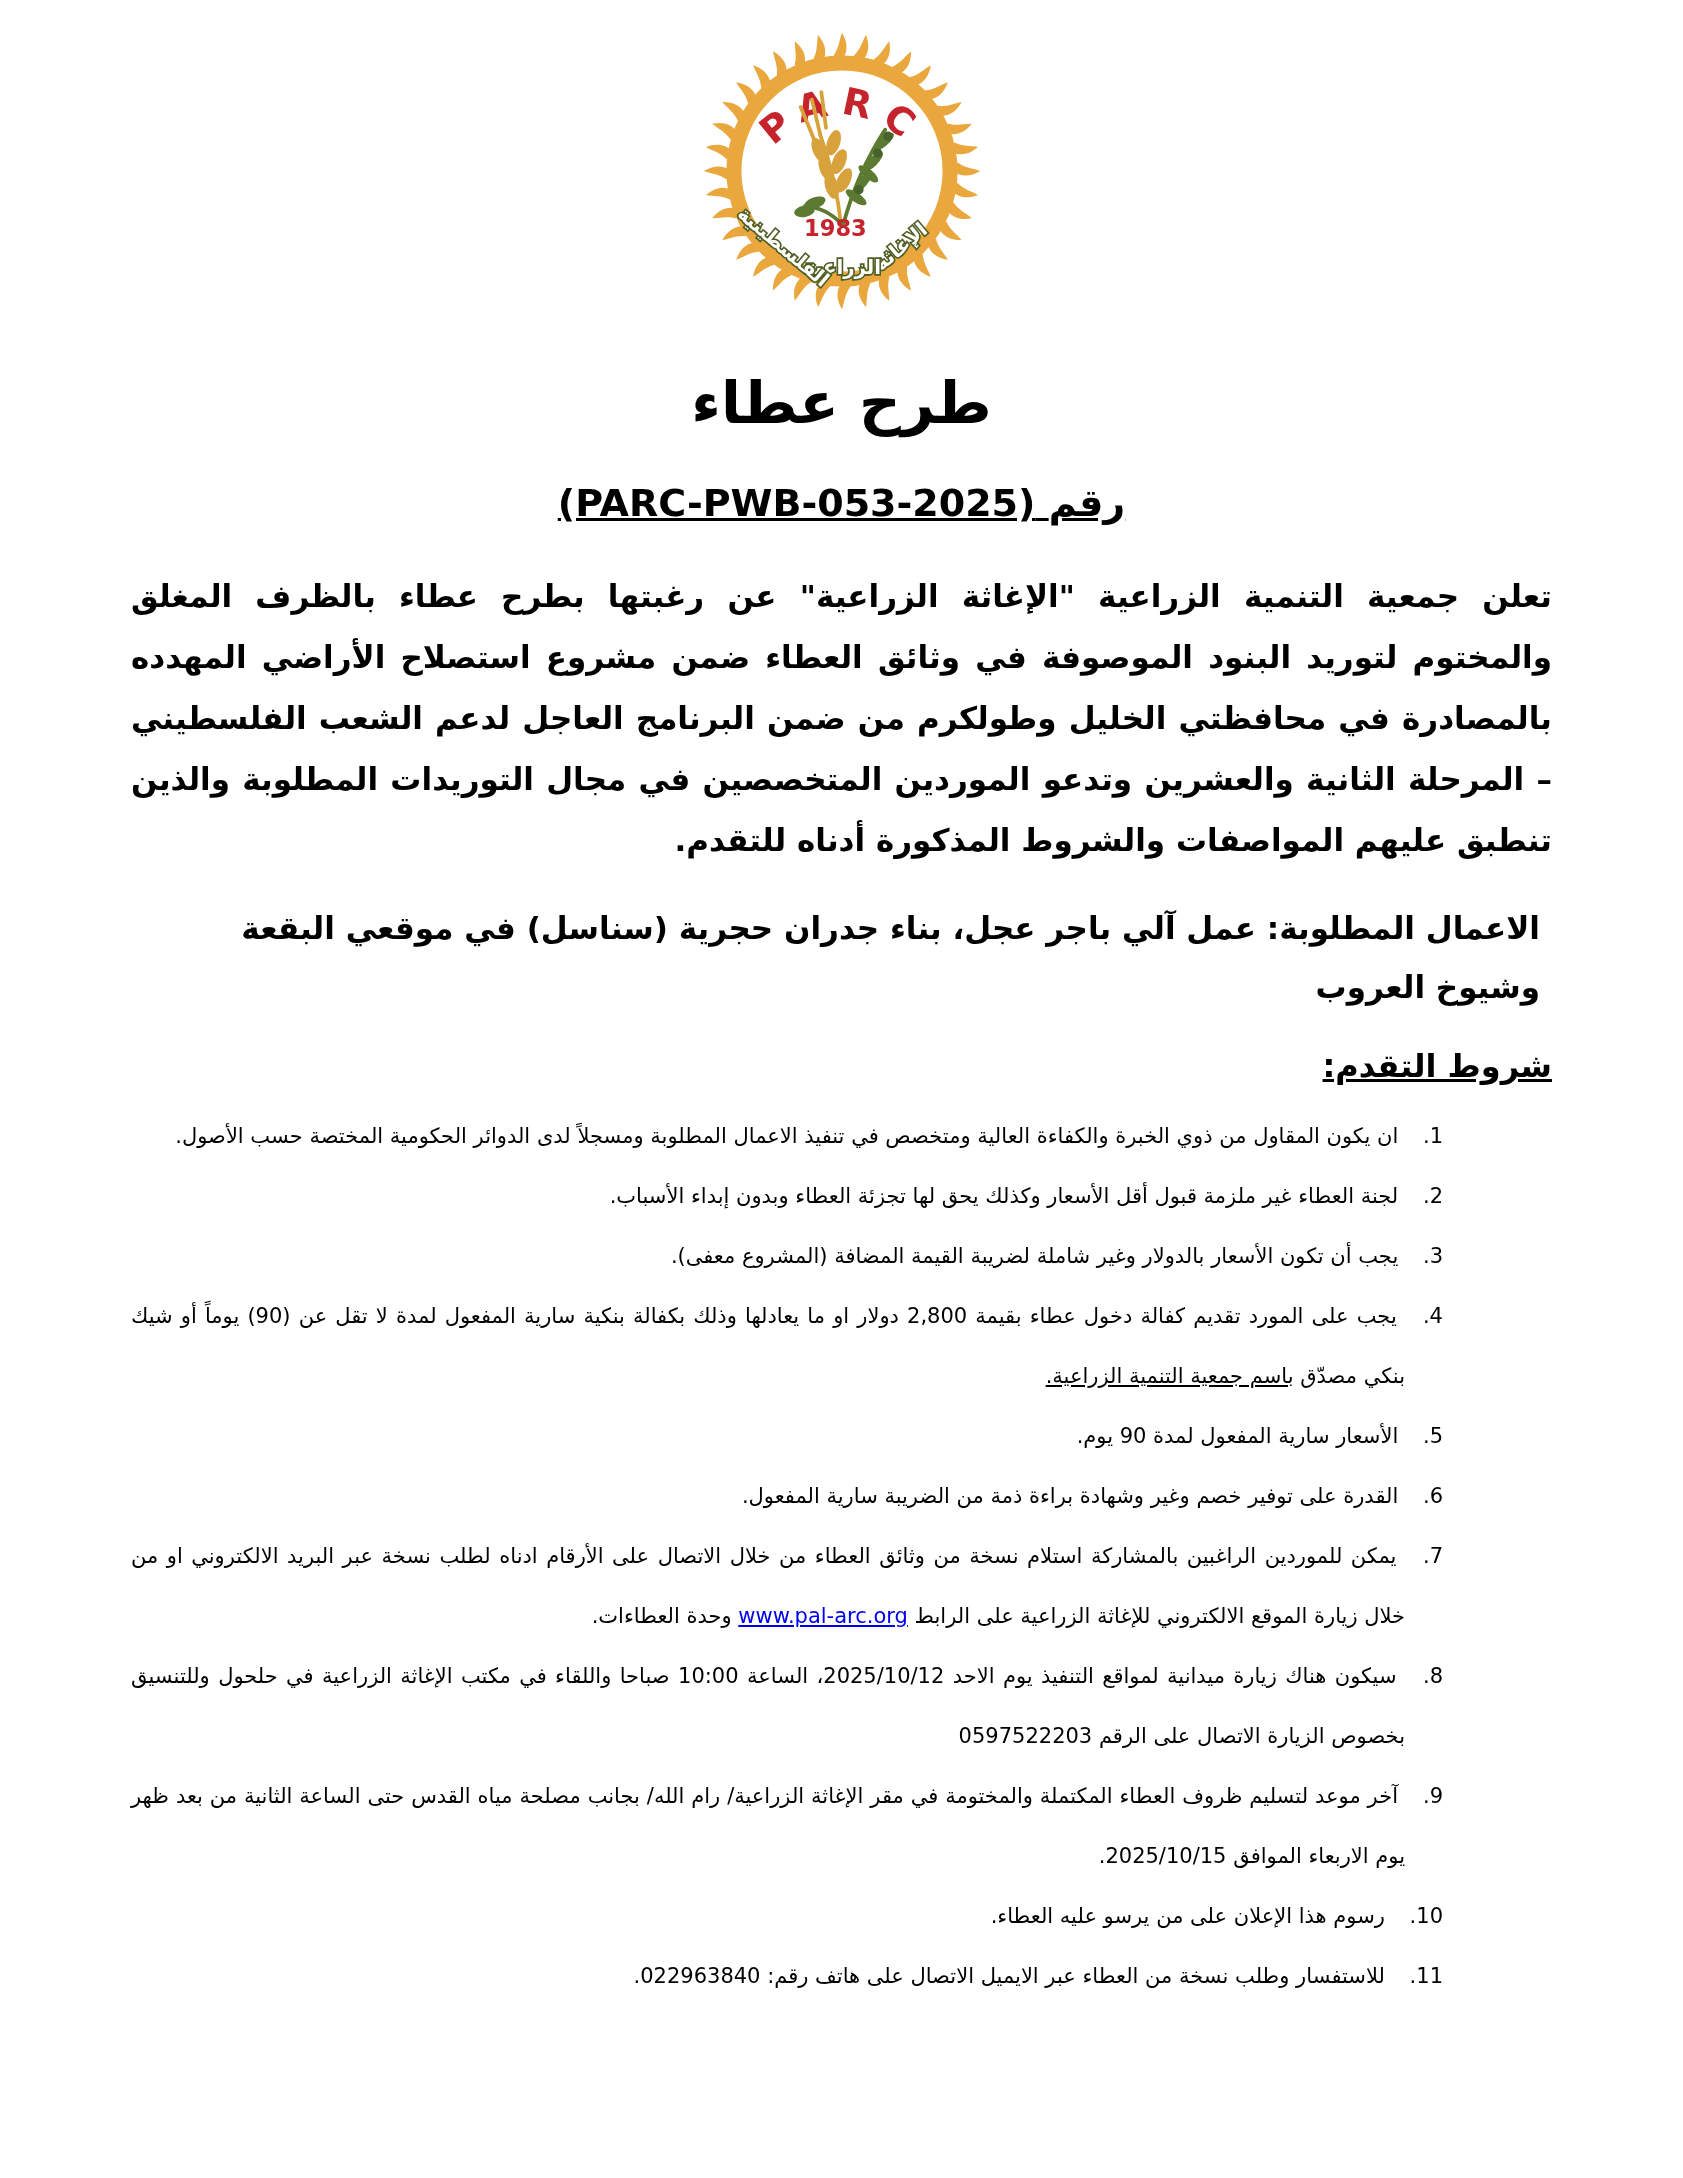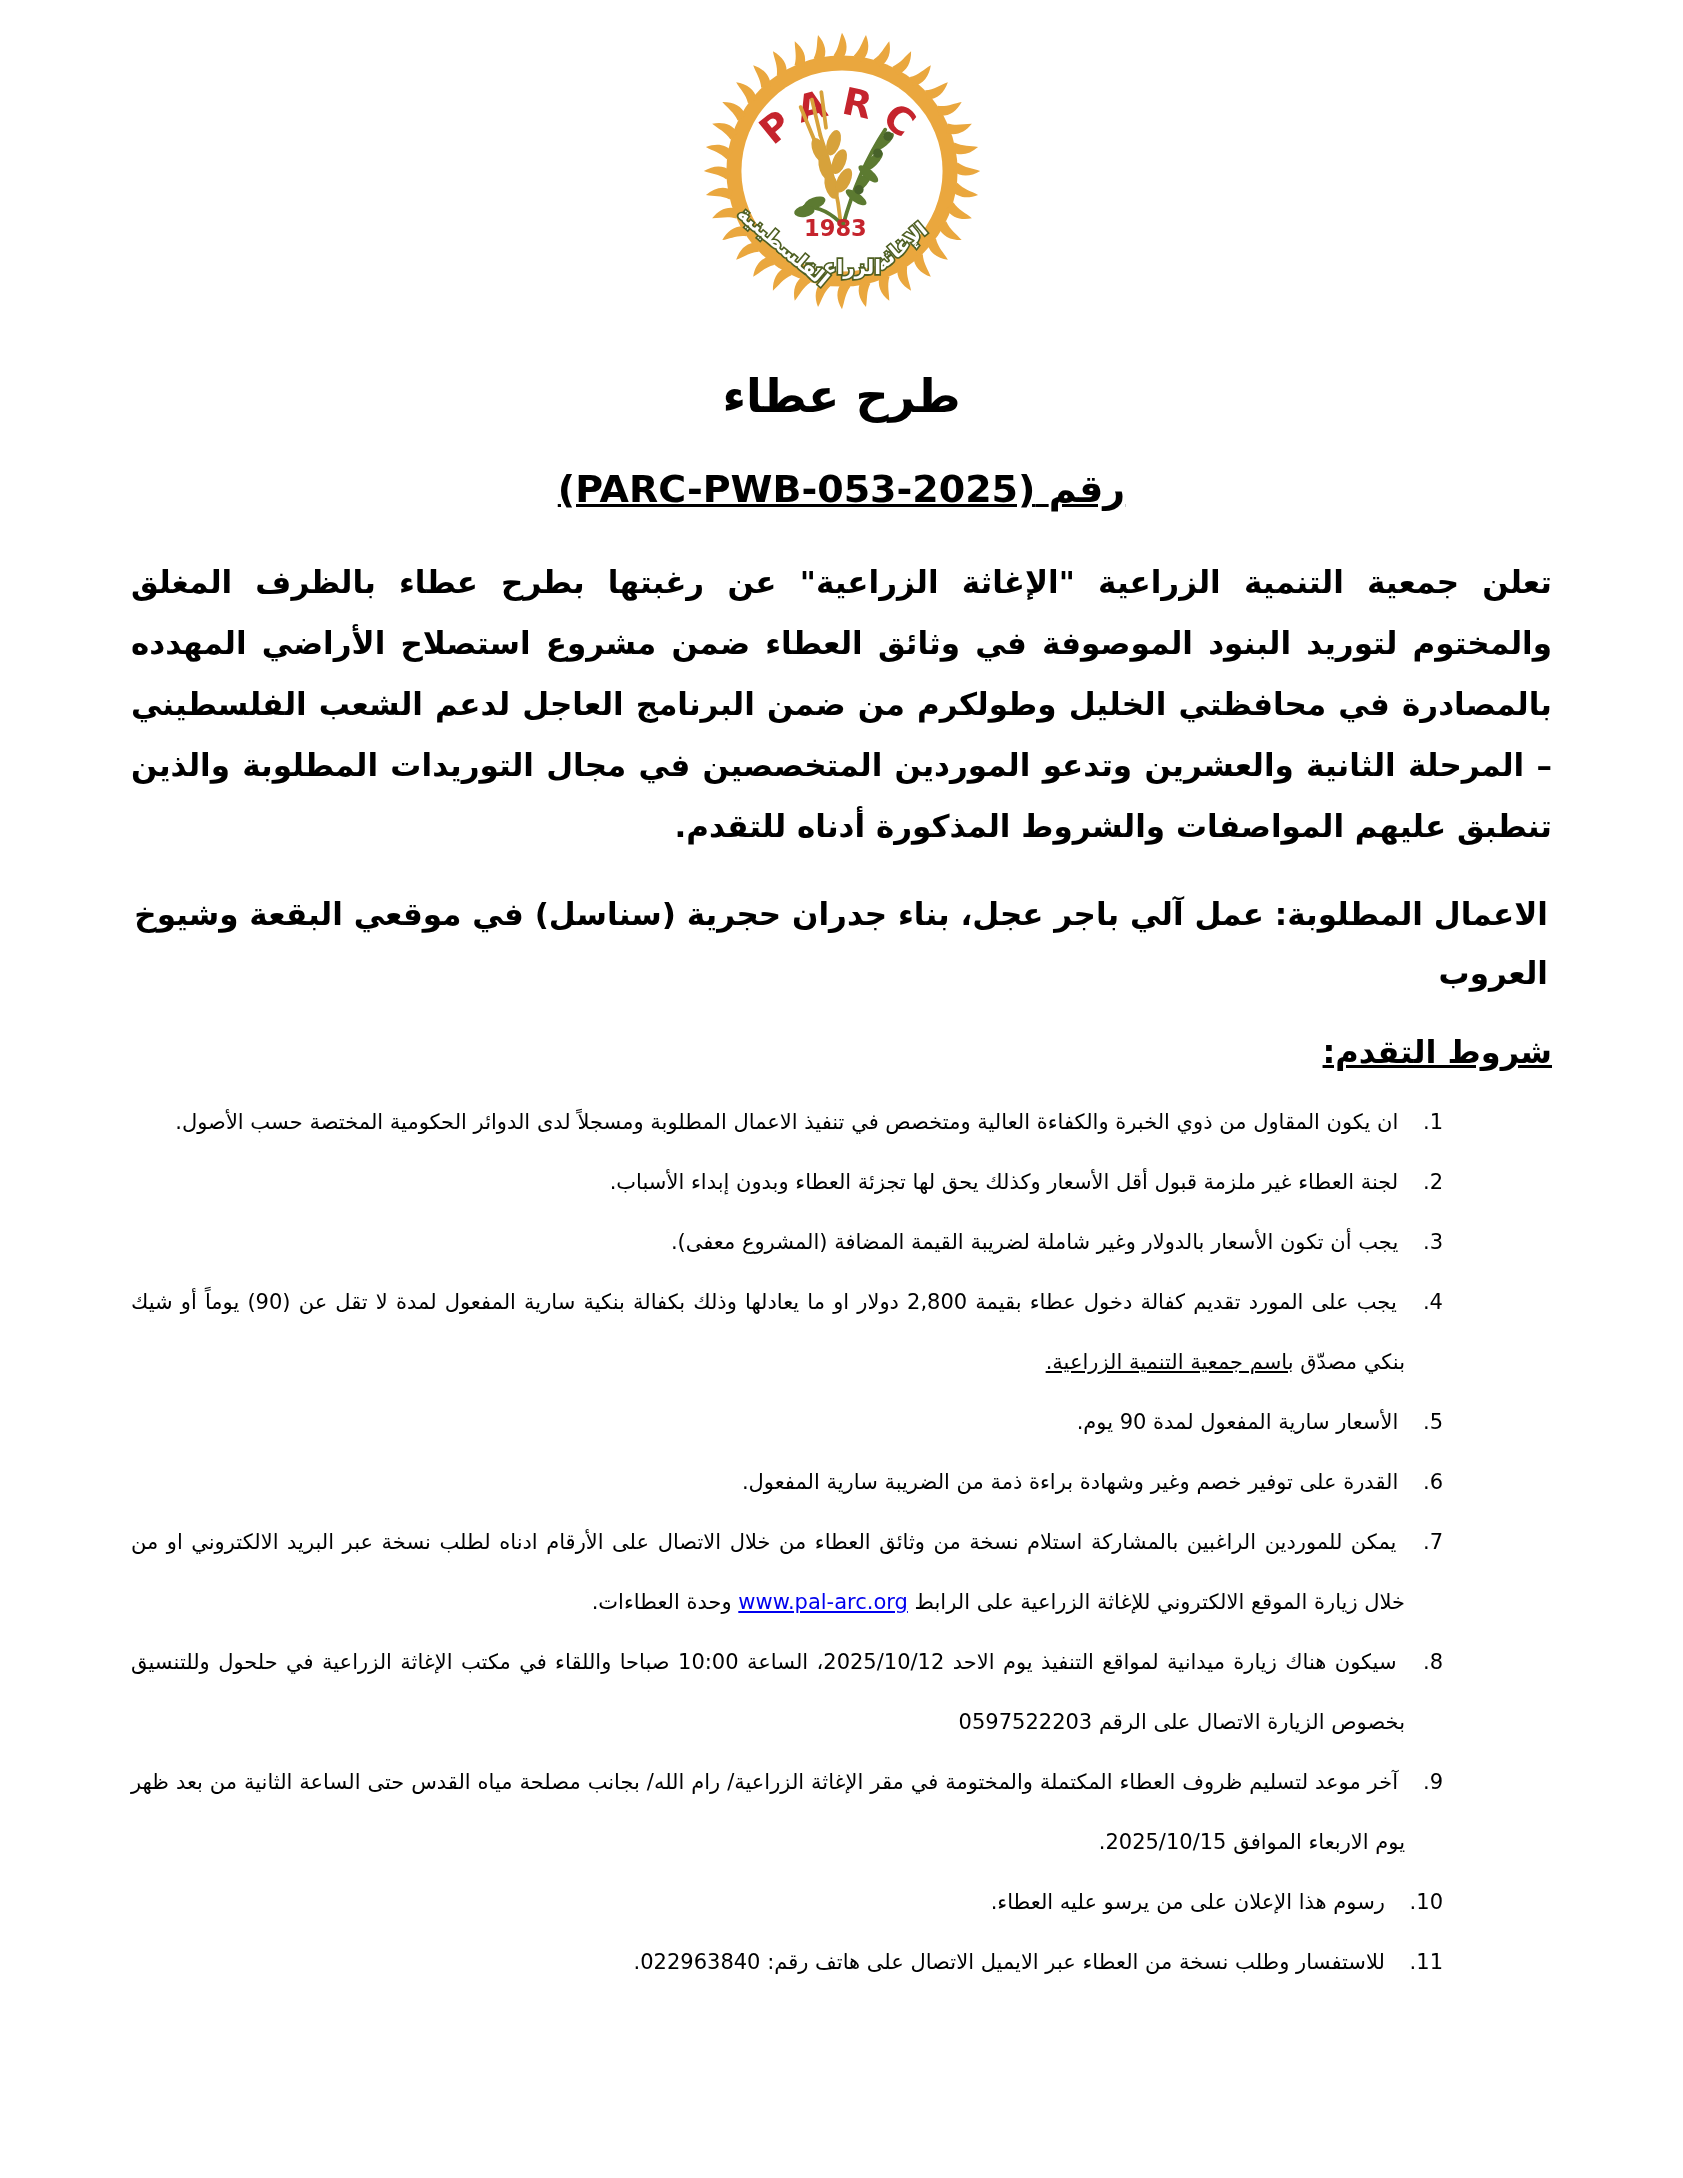--- a/index.html
+++ b/index.html
@@ -3,34 +3,34 @@
 <meta charset="utf-8">
 <style>
   html,body{margin:0;padding:0;background:#ffffff;}
   .page{
     width:1683px;height:2178px;margin:0 auto;background:#fff;color:#000;
     direction:rtl;font-family:"DejaVu Sans",sans-serif;overflow:hidden;position:relative;
   }
   .content{padding:0 131px;}
   .logo-wrap{text-align:center;padding-top:30px;height:285px;}
   .doc-title{
-    text-align:center;font-size:46px;font-weight:bold;margin:55px 0 0 0;line-height:1.15;
+    text-align:center;font-size:58px;font-weight:bold;margin:55px 0 0 0;line-height:1.15;
   }
   .doc-subject{
     text-align:center;font-size:36px;font-weight:bold;margin:46px 0 0 0;white-space:nowrap;line-height:1.2;
   }
   .doc-number{
     text-align:center;font-size:38px;font-weight:bold;margin:44px 0 0 0;line-height:1.2;text-decoration:underline;
   }
   .doc-number .code{direction:ltr;unicode-bidi:isolate;}
   .intro{
     font-size:31px;font-weight:bold;line-height:61px;text-align:justify;margin:40px 0 0 0;
   }
   .works{
-    font-size:31px;font-weight:bold;line-height:59px;margin:28px 4px 0 0;text-align:right;
+    font-size:31px;font-weight:bold;line-height:59px;margin:28px 12px 0 0;text-align:right;
   }
   .conditions-heading{
     font-size:32px;font-weight:bold;text-decoration:underline;margin:30px 0 0 0;line-height:1.2;
   }
   ol.conditions{
     list-style:none;counter-reset:cond;margin:20px 0 0 0;padding:0 109px 0 0;
   }
   ol.conditions li{
     counter-increment:cond;
     font-size:21px;line-height:60px;text-align:justify;

